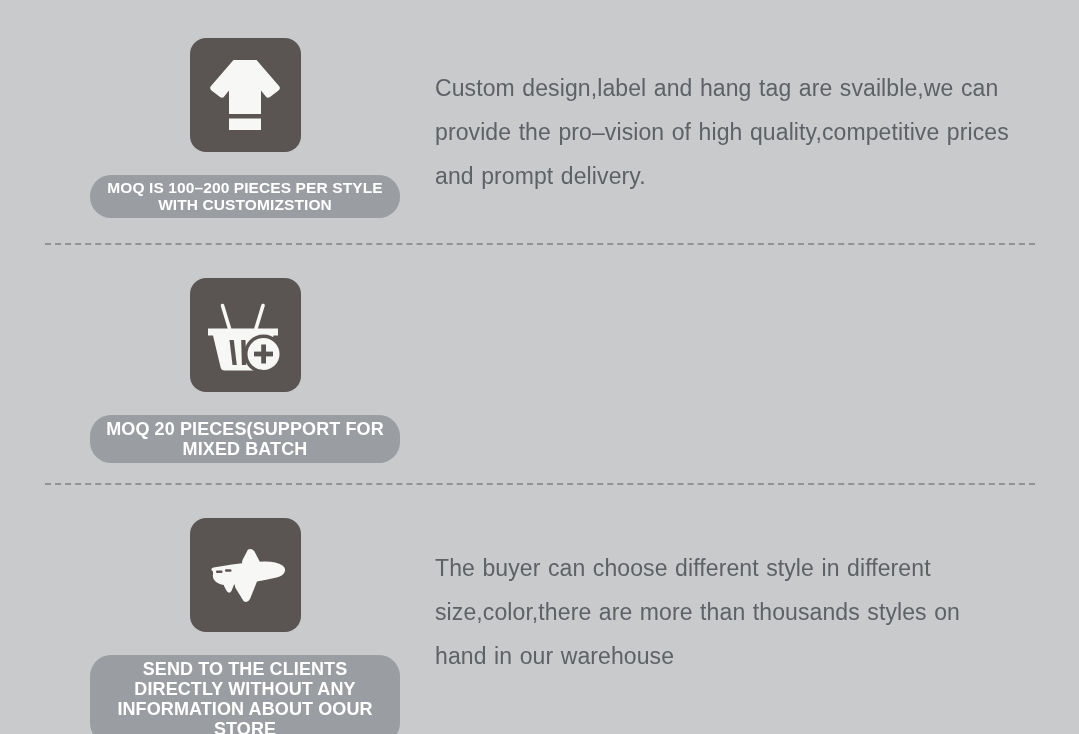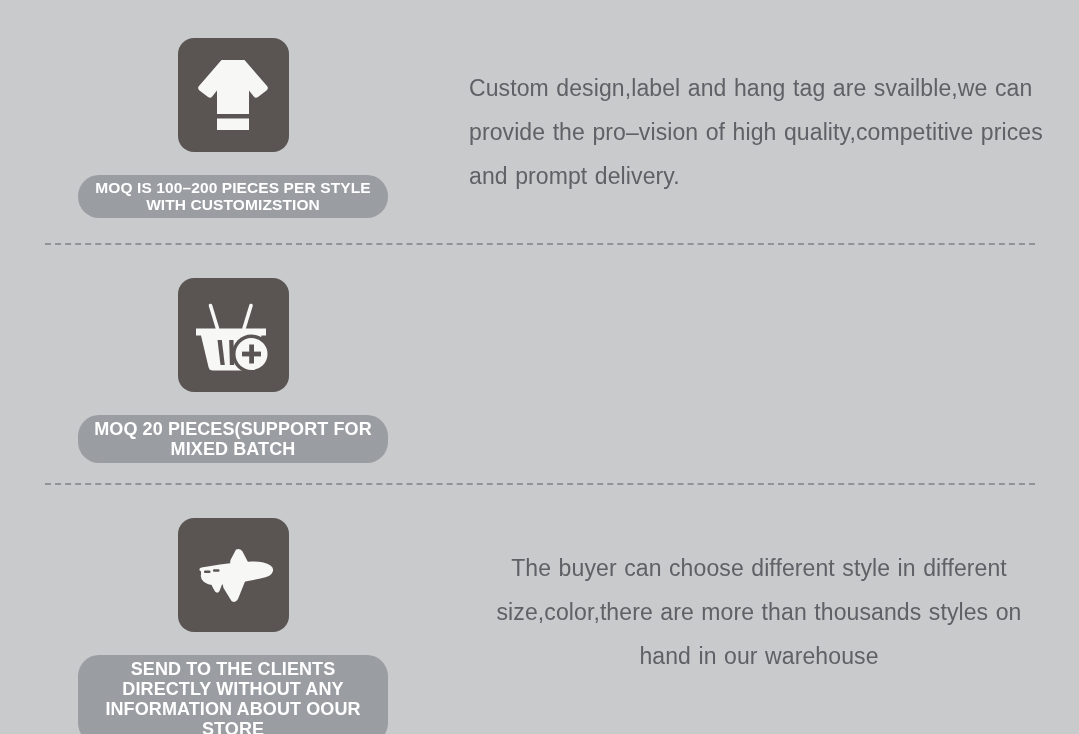--- a/index.html
+++ b/index.html
@@ -30,21 +30,21 @@
     width: 1079px;
     display: block;
   }
   .row-1 { top: 18px;  height: 218px; }
   .row-2 { top: 258px; height: 218px; }
   .row-3 { top: 498px; height: 218px; }
 
   
   .feature-left {
     position: absolute;
-    left: 78px;
+    left: 90px;
     top: 0;
     width: 310px;
     display: flex;
     flex-direction: column;
     align-items: center;
   }
 
   .icon-tile {
     width: 111px;
     height: 114px;
@@ -76,31 +76,31 @@
     line-height: 1.12;
     letter-spacing: 0.1px;
   }
   .pill-1 { font-size: 15.5px; }
   .pill-2 { font-size: 18px; }
   .pill-3 { font-size: 18px; }
 
   
   .feature-text {
     position: absolute;
-    left: 469px;
+    left: 435px;
     top: 0;
     width: 580px;
     color: #5e6165;
     font-size: 23px;
     line-height: 44px;
     letter-spacing: 0.1px;
     word-spacing: 1px;
   }
   .text-1 { top: 48px; }
-  .text-2 { top: 288px; text-align: center; }
+  .text-2 { top: 288px; }
 
   
   .divider {
     position: absolute;
     left: 45px;
     width: 990px;
     height: 0;
     border-top: 2px dashed #7f8286;
     opacity: 0.75;
   }

